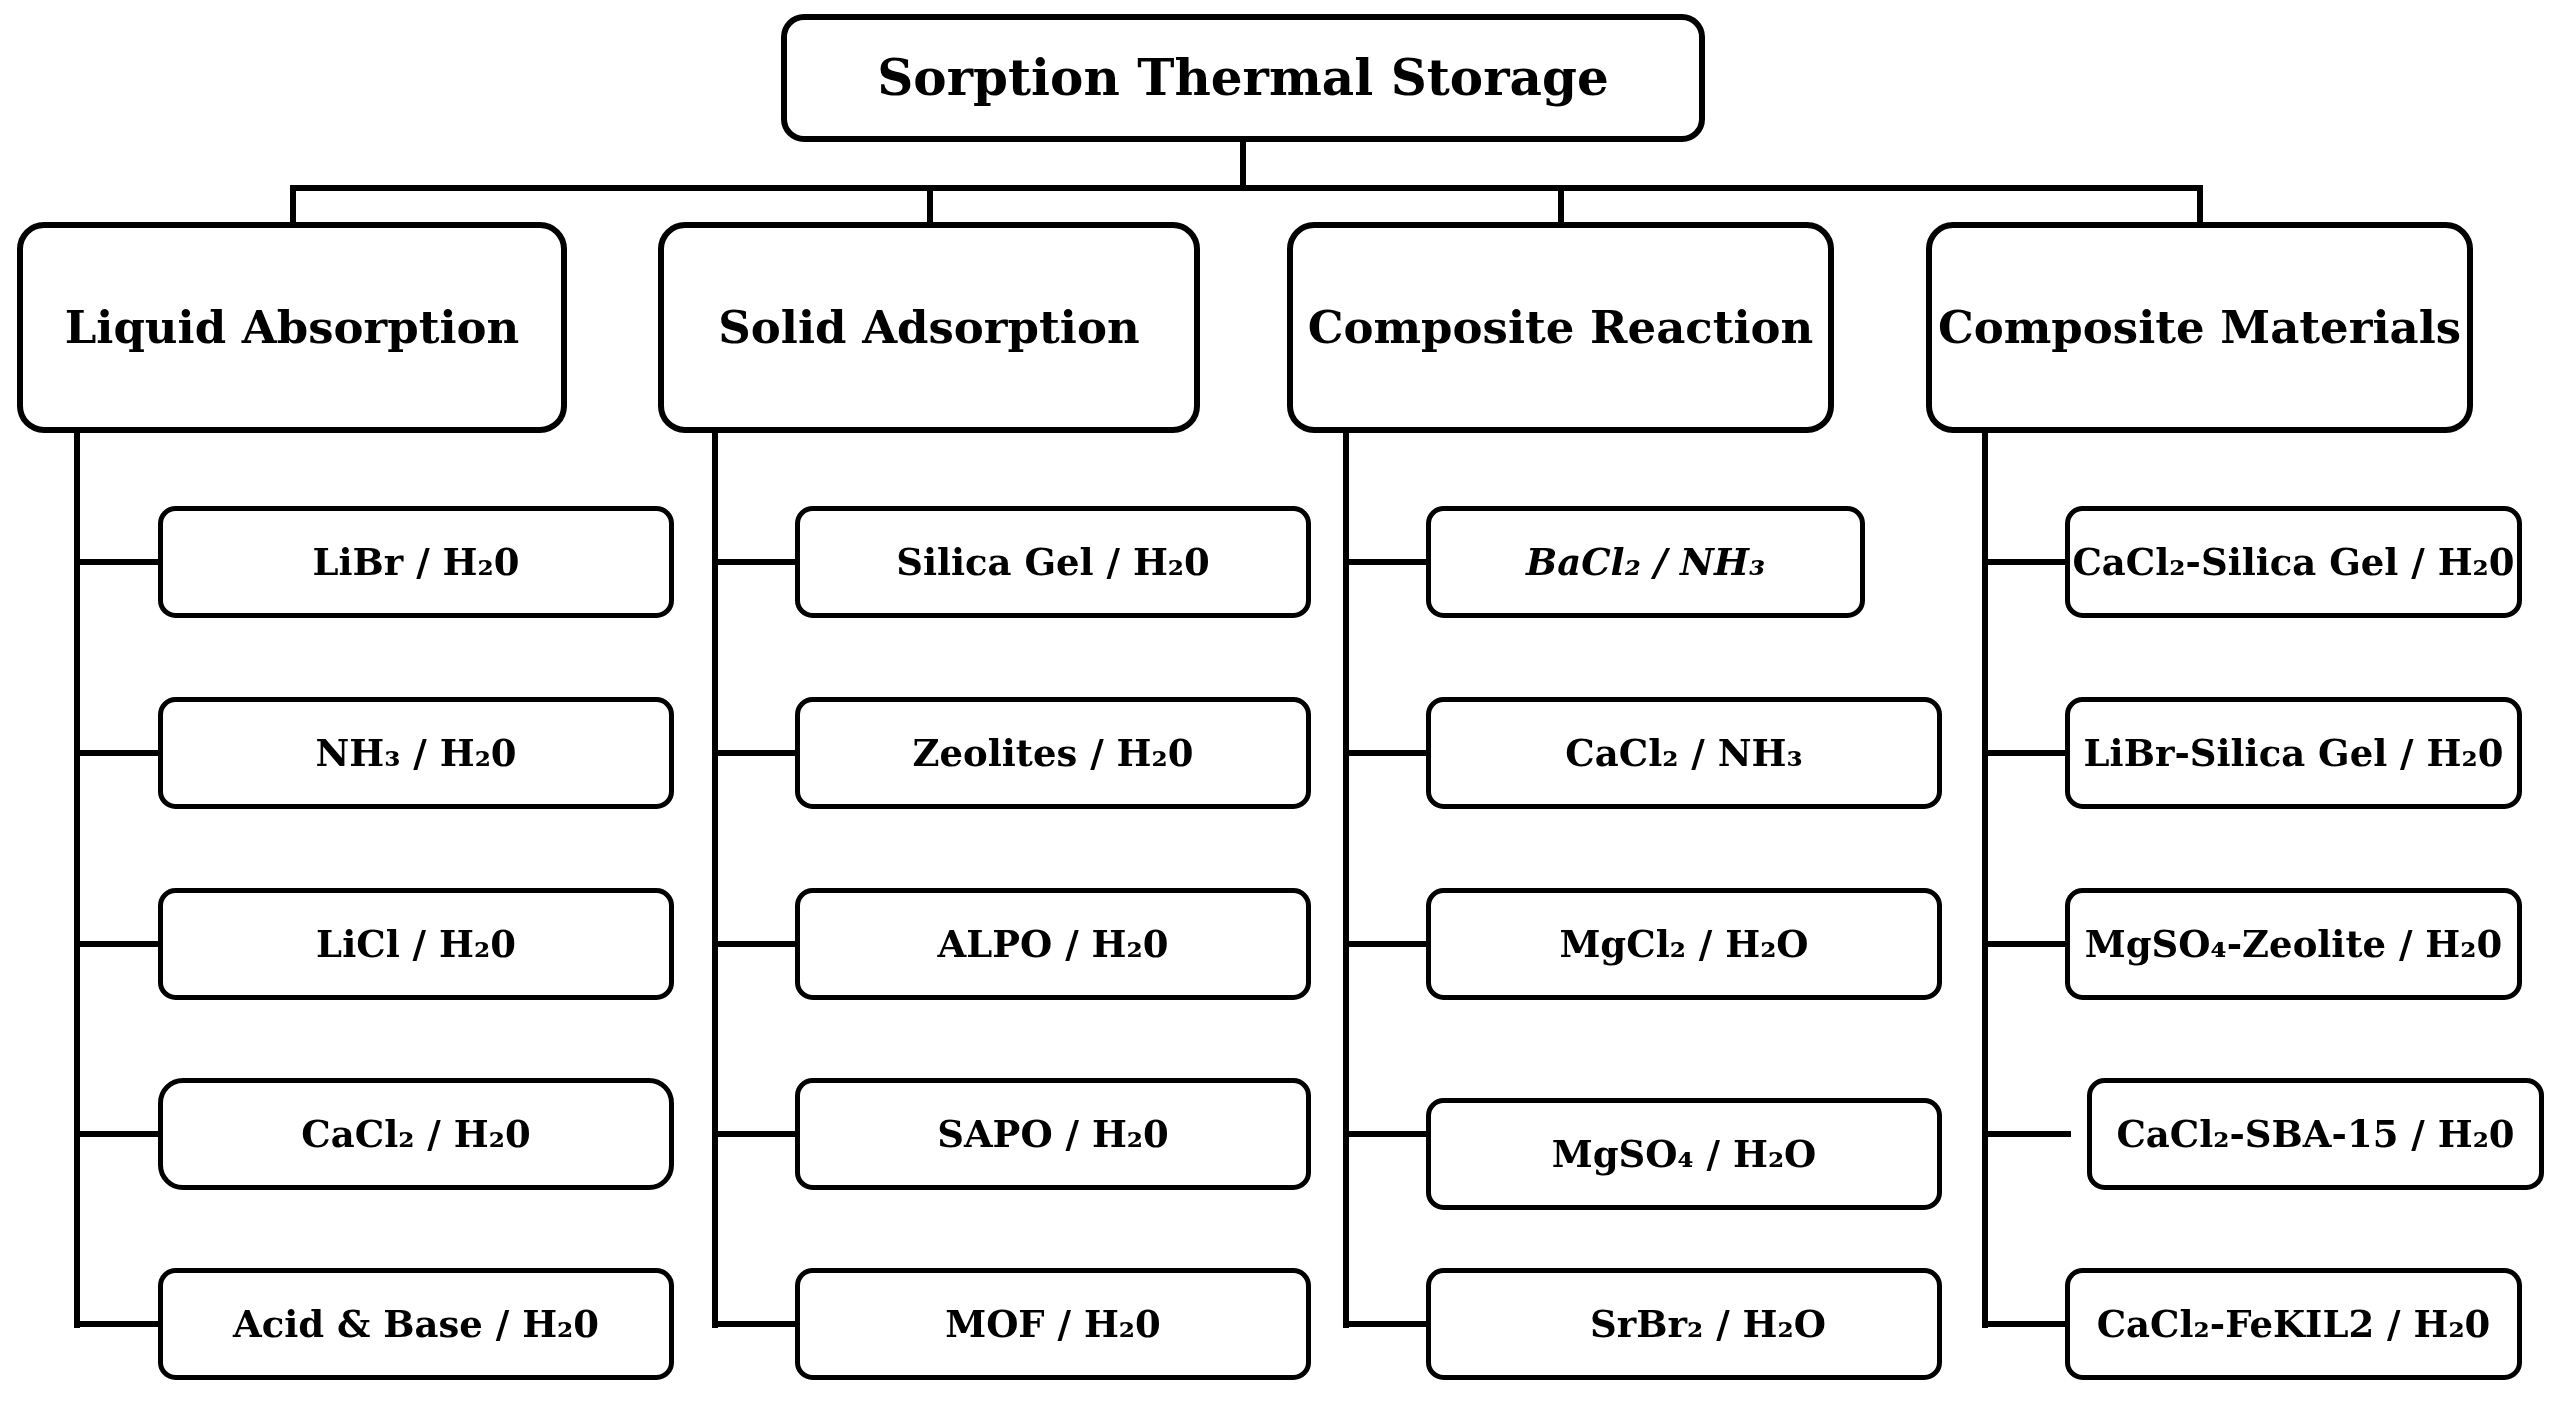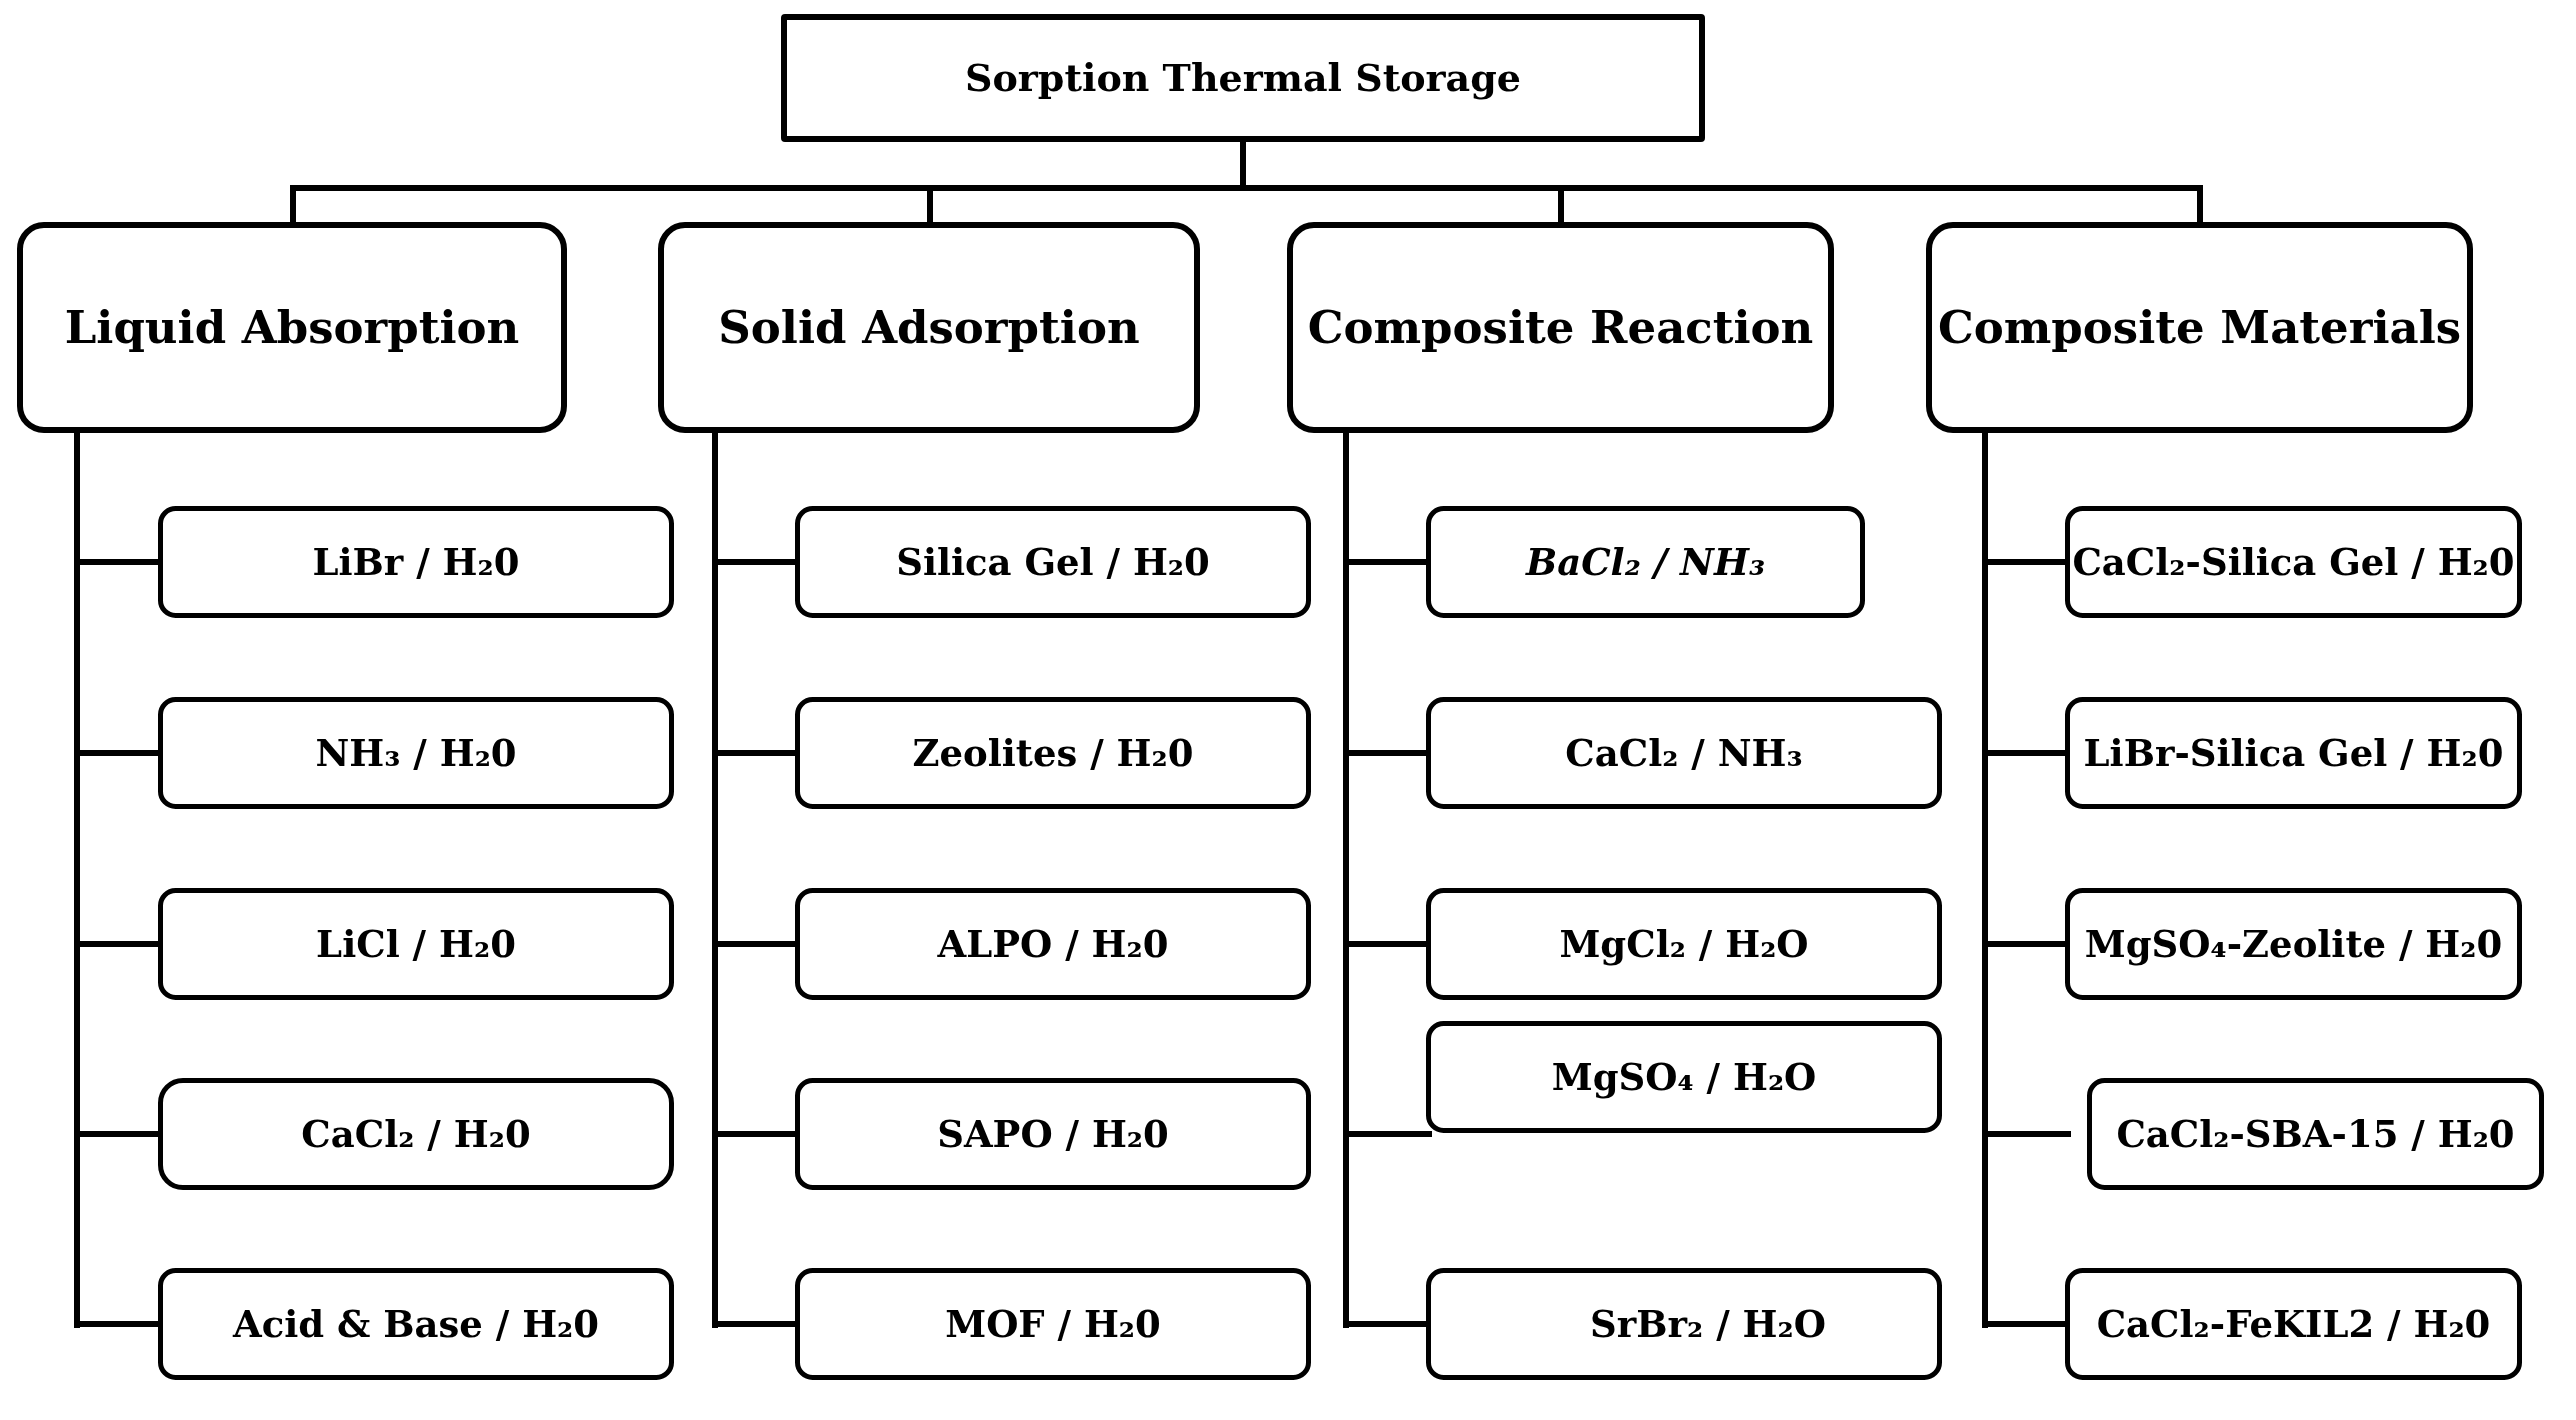--- a/index.html
+++ b/index.html
@@ -6,21 +6,21 @@
   body{
     width:2576px;height:1420px;position:relative;background:#ffffff;
     font-family:"DejaVu Serif","Liberation Serif",serif;
     -webkit-font-smoothing:antialiased;
   }
   .node{
     position:absolute;box-sizing:border-box;background:#ffffff;
     border:6.4px solid #000;display:flex;align-items:center;justify-content:center;
     text-align:center;color:#000;font-weight:bold;white-space:nowrap;
   }
-  .root-node{border-radius:4px;font-size:38px;}
+  .root-node{border-radius:23px;font-size:50px;}
   .category-node{border-radius:27px;font-size:45px;}
   .leaf-node{border-radius:17.6px;border-width:5.6px;font-size:37px;}
   .line{position:absolute;background:#000;}
 </style>
 </head>
 <body>
 
 <div class="node root-node" style="left:781px;top:13.6px;width:924px;height:128px;">Sorption Thermal Storage</div>
 
 <div class="line" style="left:1240px;top:136px;width:5.6px;height:54px;"></div>
@@ -72,21 +72,21 @@
 
 <div class="node leaf-node" style="left:795px;top:506px;width:516px;height:112px;">Silica Gel / H₂0</div>
 <div class="node leaf-node" style="left:795px;top:697px;width:516px;height:112px;">Zeolites / H₂0</div>
 <div class="node leaf-node" style="left:795px;top:888px;width:516px;height:112px;">ALPO / H₂0</div>
 <div class="node leaf-node" style="left:795px;top:1078px;width:516px;height:112px;">SAPO / H₂0</div>
 <div class="node leaf-node" style="left:795px;top:1268px;width:516px;height:112px;">MOF / H₂0</div>
 
 <div class="node leaf-node" style="left:1426px;top:506px;width:439px;height:112px;font-style:italic;">BaCl₂ / NH₃</div>
 <div class="node leaf-node" style="left:1426px;top:697px;width:516px;height:112px;">CaCl₂ / NH₃</div>
 <div class="node leaf-node" style="left:1426px;top:888px;width:516px;height:112px;">MgCl₂ / H₂O</div>
-<div class="node leaf-node" style="left:1426px;top:1021px;width:516px;height:112px;text-align:center;">MgSO₄ / H₂O</div>
+<div class="node leaf-node" style="left:1426px;top:1098px;width:516px;height:112px;text-align:center;">MgSO₄ / H₂O</div>
 <div class="node leaf-node" style="left:1426px;top:1268px;width:516px;height:112px;padding-left:48px;">SrBr₂ / H₂O</div>
 
 <div class="node leaf-node" style="left:2065px;top:506px;width:457px;height:112px;">CaCl₂-Silica Gel / H₂0</div>
 <div class="node leaf-node" style="left:2065px;top:697px;width:457px;height:112px;">LiBr-Silica Gel / H₂0</div>
 <div class="node leaf-node" style="left:2065px;top:888px;width:457px;height:112px;">MgSO₄-Zeolite / H₂0</div>
 <div class="node leaf-node" style="left:2065px;top:1078px;width:457px;height:112px;margin-left:22px;">CaCl₂-SBA-15 / H₂0</div>
 <div class="node leaf-node" style="left:2065px;top:1268px;width:457px;height:112px;">CaCl₂-FeKIL2 / H₂0</div>
 
 
 </body></html>

